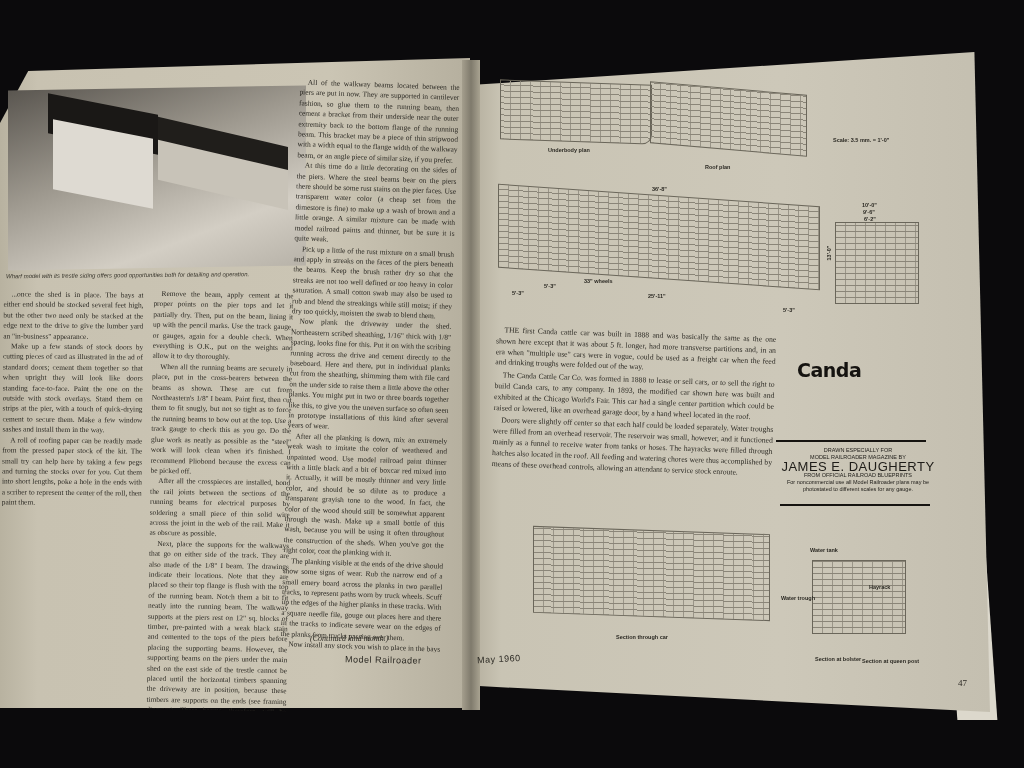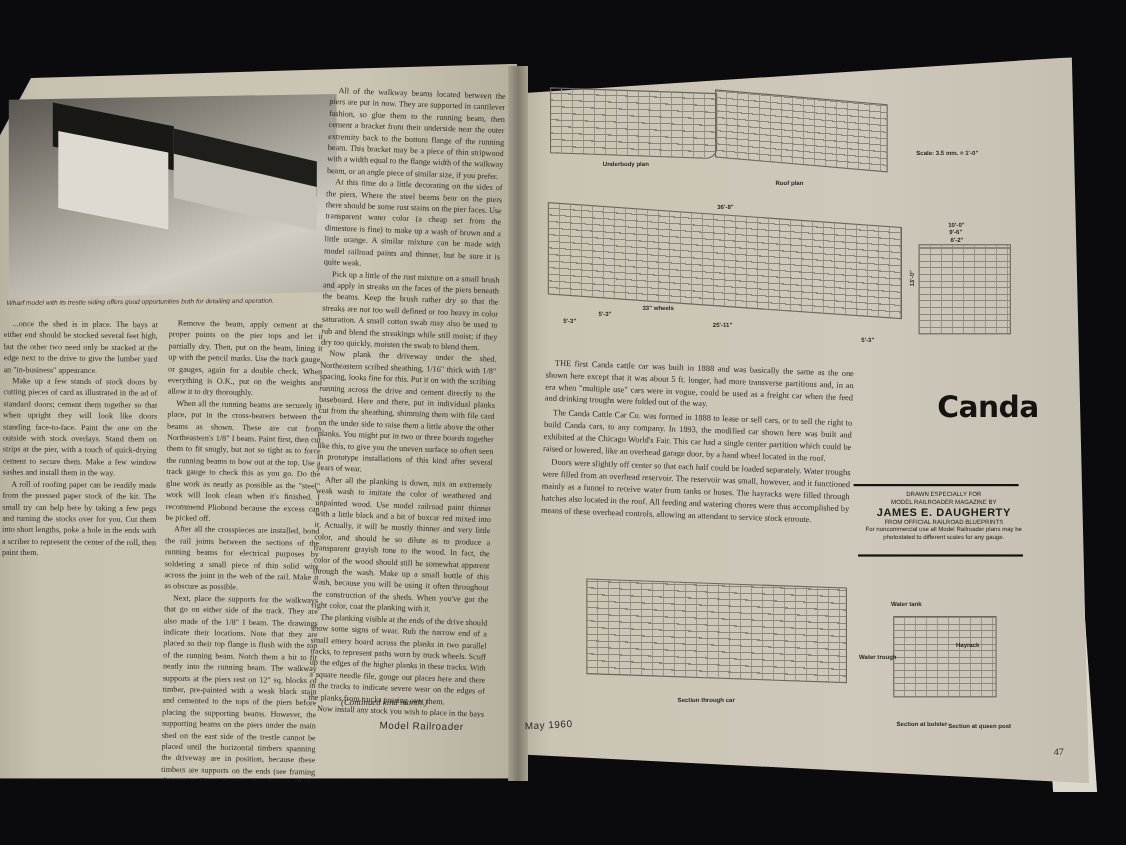--- a/index.html
+++ b/index.html
@@ -23,25 +23,25 @@
   #col-b{left:150px;top:290px;width:140px;height:420px;transform:rotate(1deg);}
   #col-c{left:290px;top:80px;width:160px;height:570px;transform:rotate(2deg);}
   .continued{position:absolute;left:310px;top:634px;font-size:8px;font-style:italic;color:#2c2a24;}
   .footer-l{position:absolute;left:345px;top:655px;font-size:9px;color:#2c2a24;font-family:"Liberation Sans",sans-serif;letter-spacing:0.5px;transform:rotate(1deg);}
   .footer-r{position:absolute;left:477px;top:654px;font-size:9px;color:#2c2a24;font-family:"Liberation Sans",sans-serif;letter-spacing:0.5px;transform:rotate(-3deg);}
   .drawing{position:absolute;border:1px solid #6a665a;}
   .lines{background:repeating-linear-gradient(0deg,transparent 0 5px,#8a8578 5px 6px),repeating-linear-gradient(90deg,transparent 0 9px,#9a9588 9px 10px);}
   .dlabel{position:absolute;font-size:5.5px;color:#2a2822;font-family:"Liberation Sans",sans-serif;font-weight:bold;}
   .intro{position:absolute;left:494px;top:330px;width:280px;font-size:7.6px;line-height:10.8px;color:#2c2a24;text-align:justify;transform:rotate(2deg);}
   .intro p{margin:0 0 2px 0;text-indent:8px;}
-  .title{position:absolute;left:840px;top:355px;font-family:"DejaVu Sans",sans-serif;font-weight:bold;font-size:27px;line-height:31px;color:#151310;letter-spacing:-0.5px;}
+  .title{position:absolute;left:785px;top:355px;font-family:"DejaVu Sans",sans-serif;font-weight:bold;font-size:19px;line-height:31px;color:#151310;letter-spacing:-0.5px;}
   .rule{position:absolute;height:2px;background:#151310;}
   .credit{position:absolute;left:780px;top:447px;width:156px;text-align:center;font-family:"Liberation Sans",sans-serif;color:#1e1c18;}
   .credit .s{font-size:5.5px;line-height:7px;}
-  .credit .n{font-size:10px;font-weight:bold;line-height:11px;letter-spacing:0.5px;}
+  .credit .n{font-size:13px;font-weight:normal;line-height:11px;letter-spacing:0.5px;}
   .pageno{position:absolute;left:958px;top:678px;font-size:9px;color:#2c2a24;font-family:"Liberation Serif",serif;}
   .edge{position:absolute;left:945px;top:220px;font-family:"Liberation Sans",sans-serif;font-size:10px;font-weight:bold;color:#1a1816;}
   .edge-small{position:absolute;left:950px;top:233px;font-family:"Liberation Sans",sans-serif;font-size:4.5px;line-height:6px;color:#1a1816;}
 </style>
 </head>
 <body>
 
 <div id="back-page"></div>
 <div class="edge">ES</div>
 <div class="edge-small">

